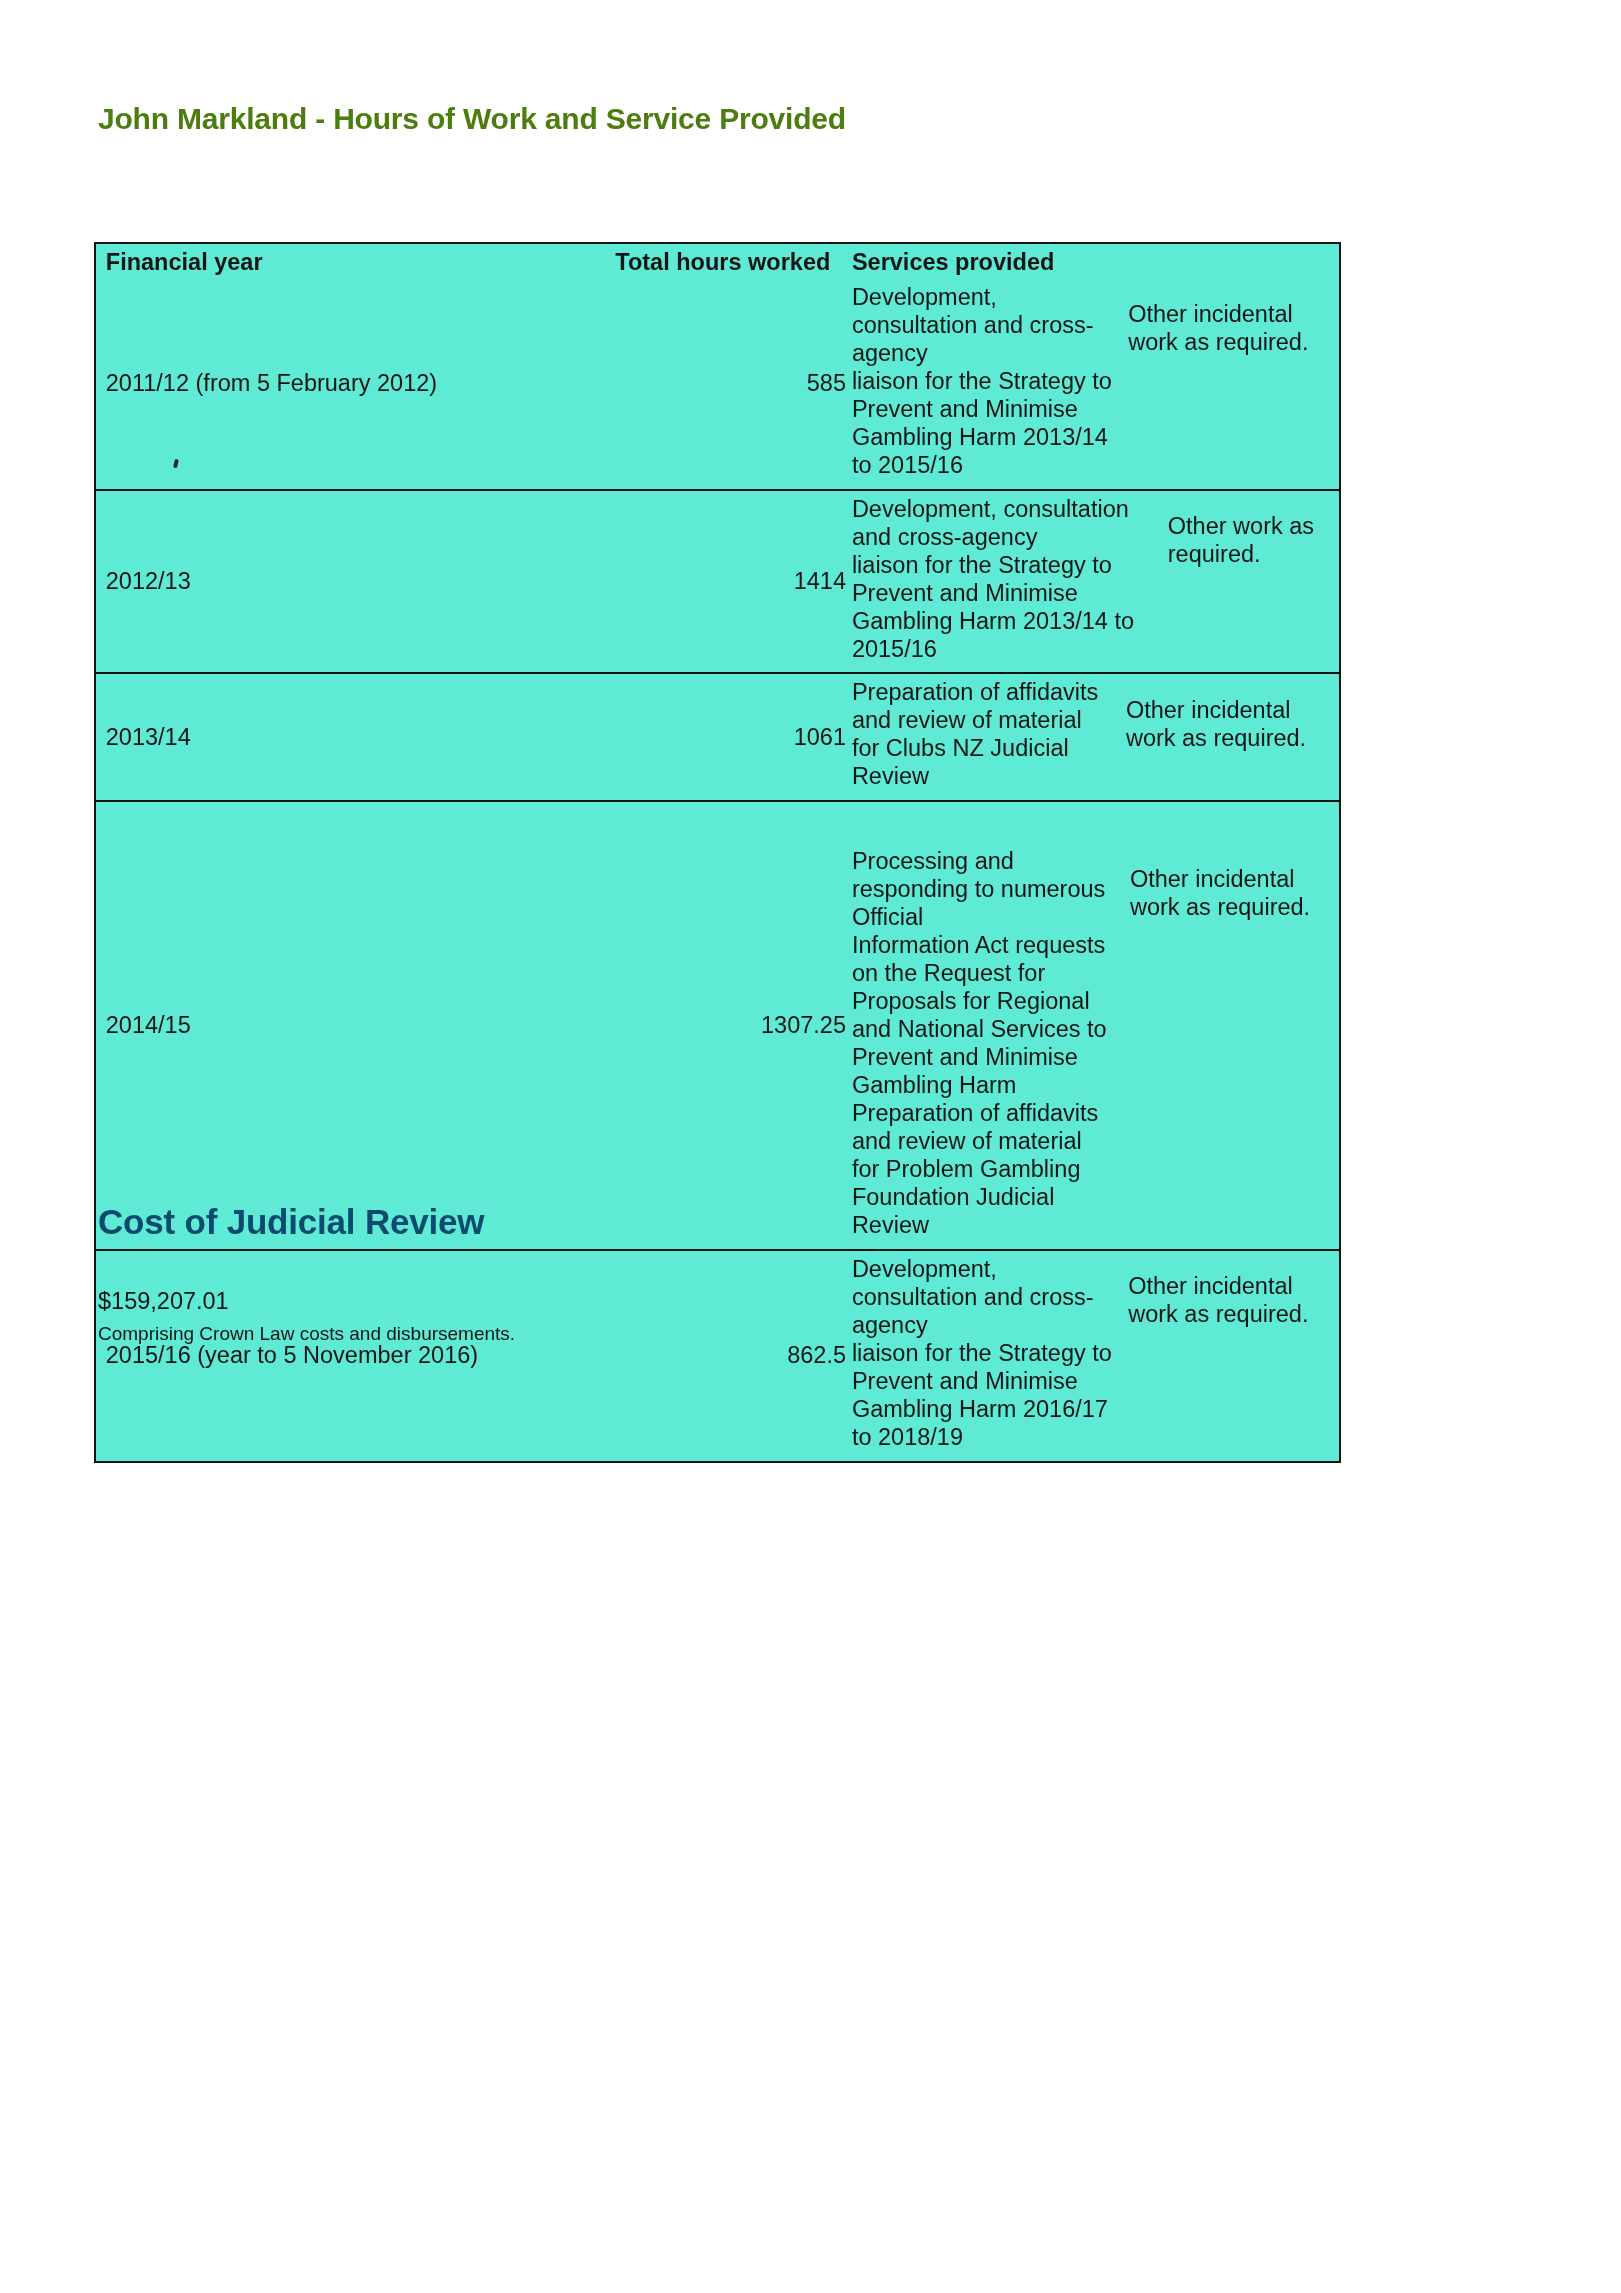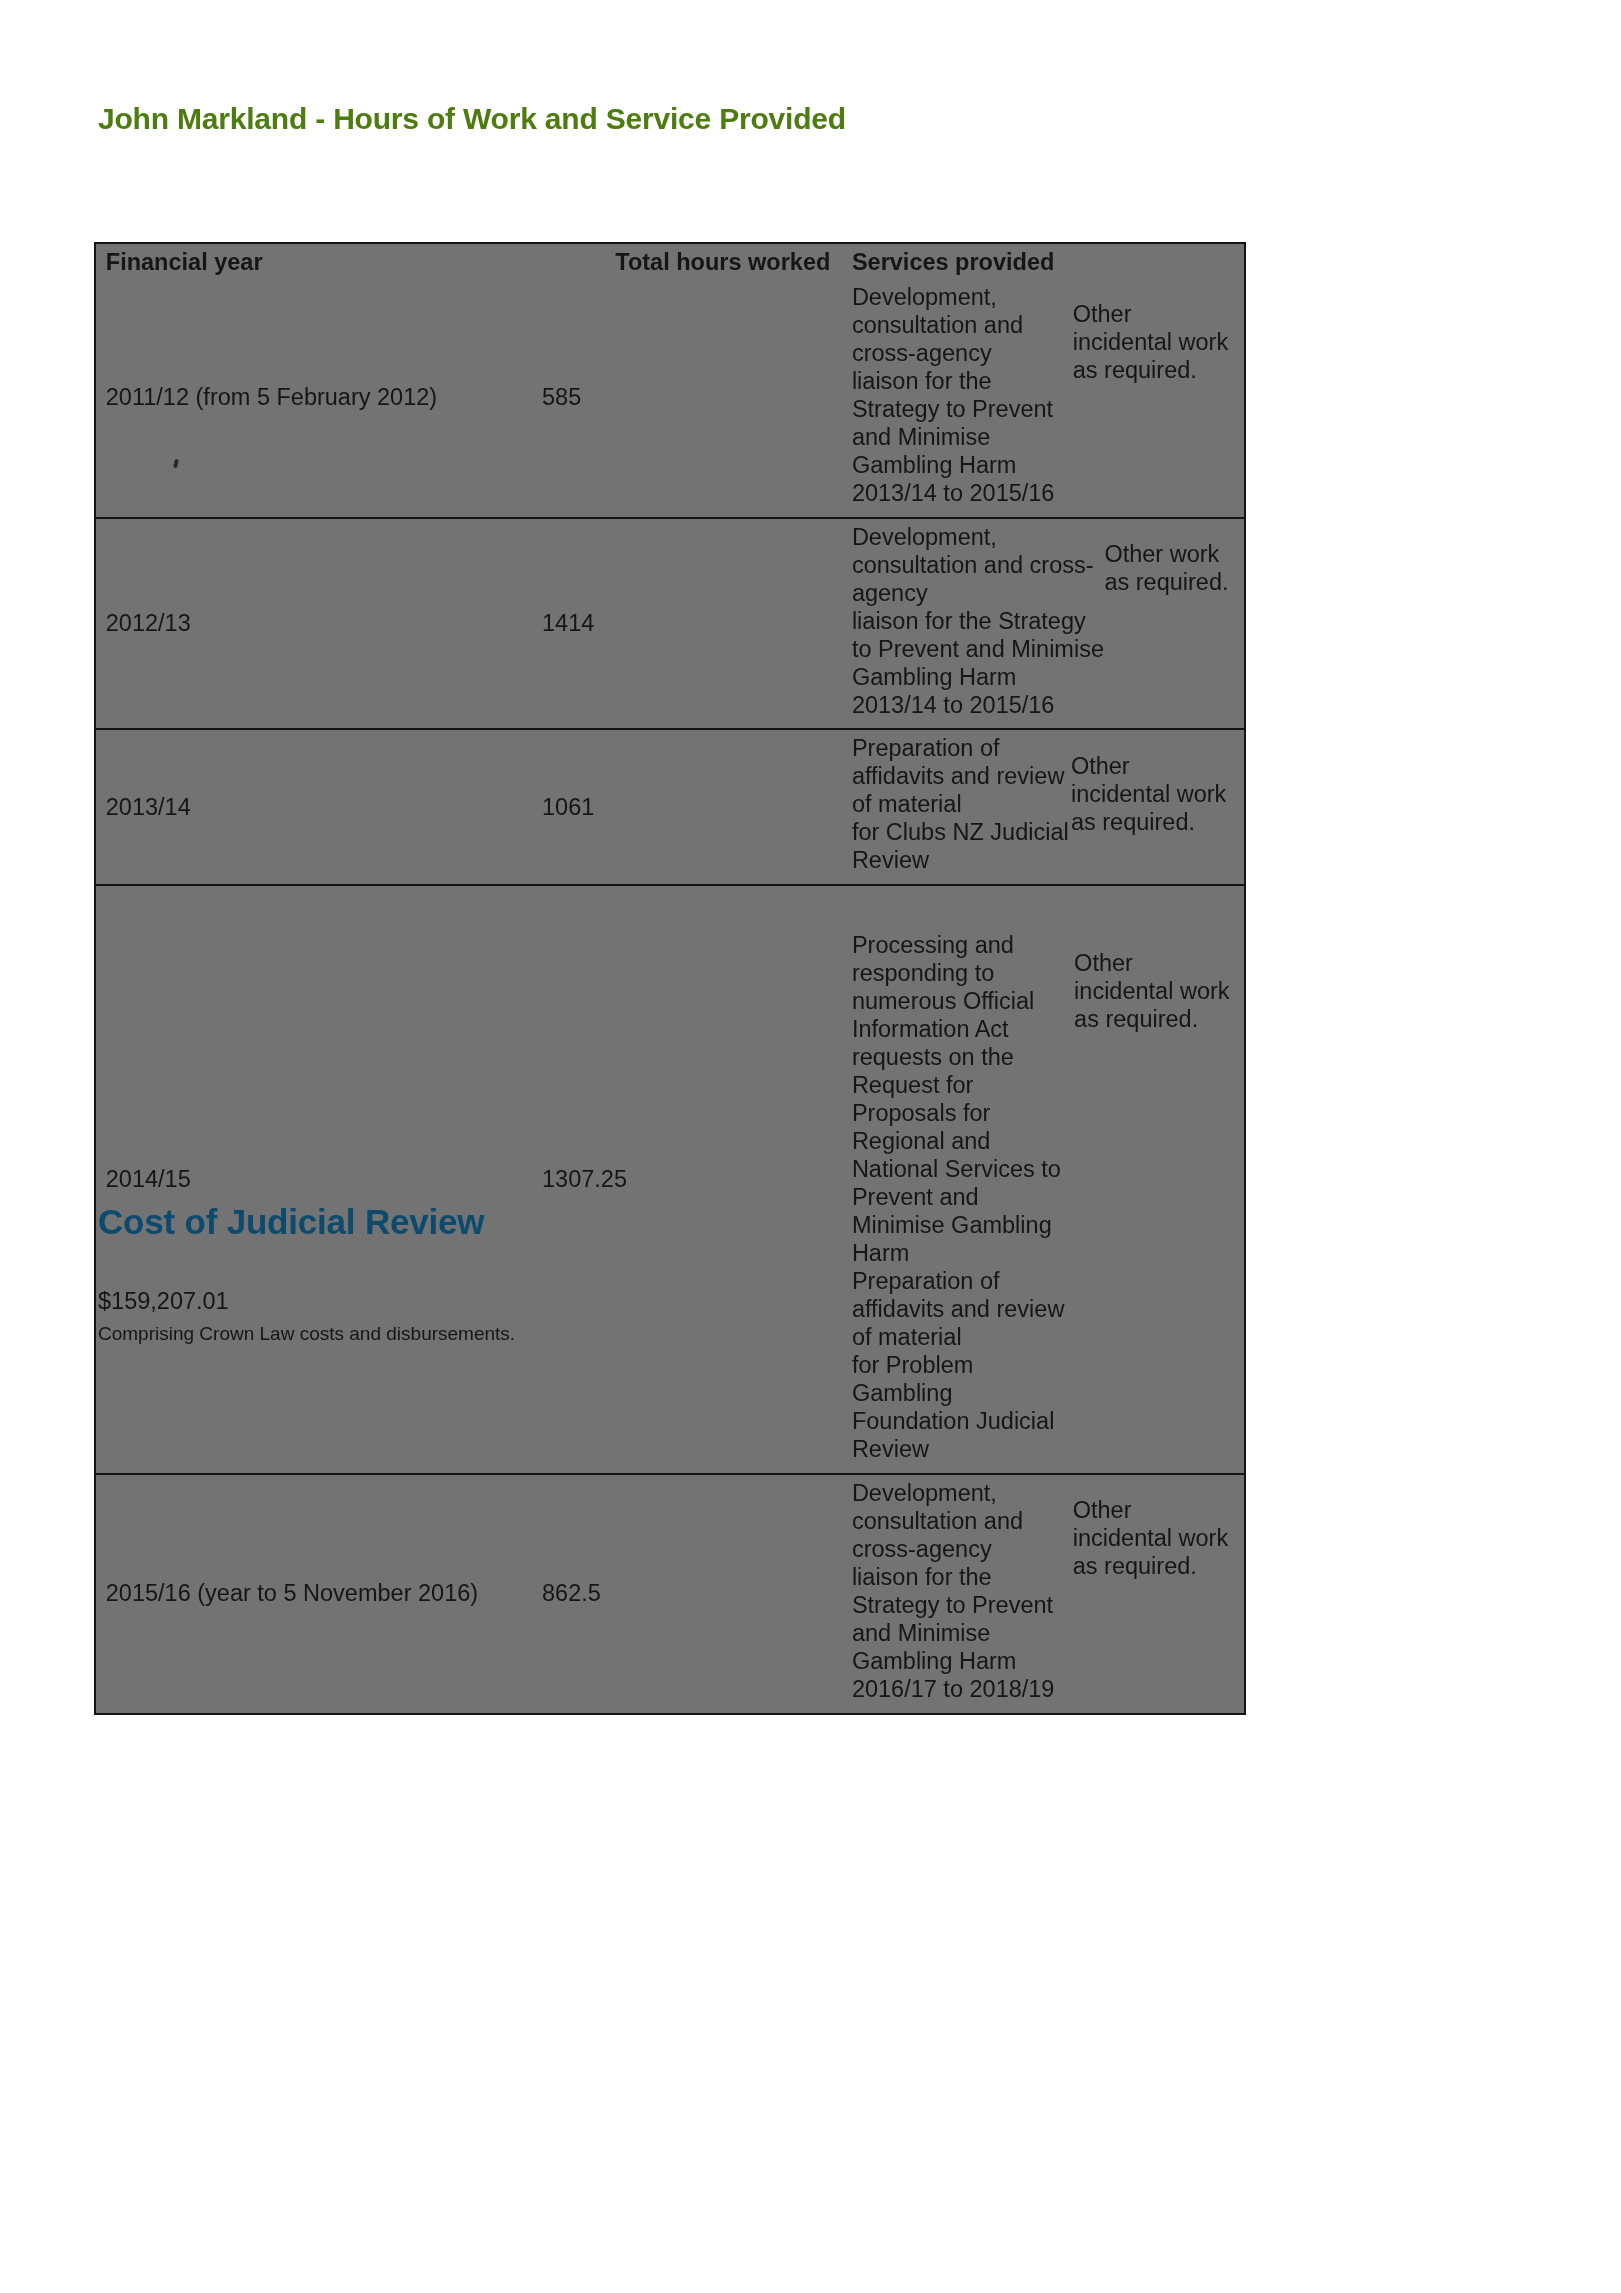--- a/index.html
+++ b/index.html
@@ -22,24 +22,24 @@
     font-weight: bold;
     color: #4d7c0f;
     letter-spacing: -0.2px;
   }
 
   
   .doc-table {
     position: absolute;
     left: 94px;
     top: 242px;
-    width: 1152px;
+    width: 1247px;
     border: 2.9px solid #141414;
     box-sizing: border-box;
-    background: #737373;
+    background: #5eead4;
   }
   .t-header, .t-row {
     display: grid;
     grid-template-columns: 446px 304px 1fr;
     box-sizing: border-box;
   }
   .t-header { min-height: 35px; }
   .h-cell { font-weight: bold; font-size: 23.5px; padding-top: 4.9px; }
   .h-year { padding-left: 9.8px; }
   .h-hours { text-align: right; padding-right: 15.7px; }
@@ -53,21 +53,21 @@
   .r4 { min-height: 318px; }
   .r5 { min-height: 131px; }
 
   .c-year {
     font-size: 23.5px;
     padding-left: 9.8px;
     line-height: 27.4px;
   }
   .c-hours {
     font-size: 23.5px;
-    text-align: left;
+    text-align: right;
     line-height: 27.4px;
   }
   .c-services {
     align-self: stretch;
     display: flex;
     flex-direction: row;
     justify-content: space-between;
     padding: 3.9px 13.7px 9.8px 5.9px;
     font-size: 23.5px;
     line-height: 28px;

